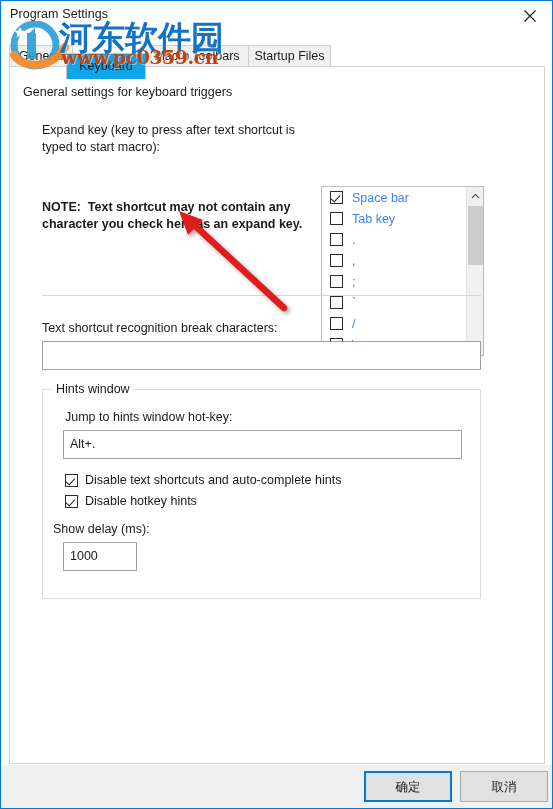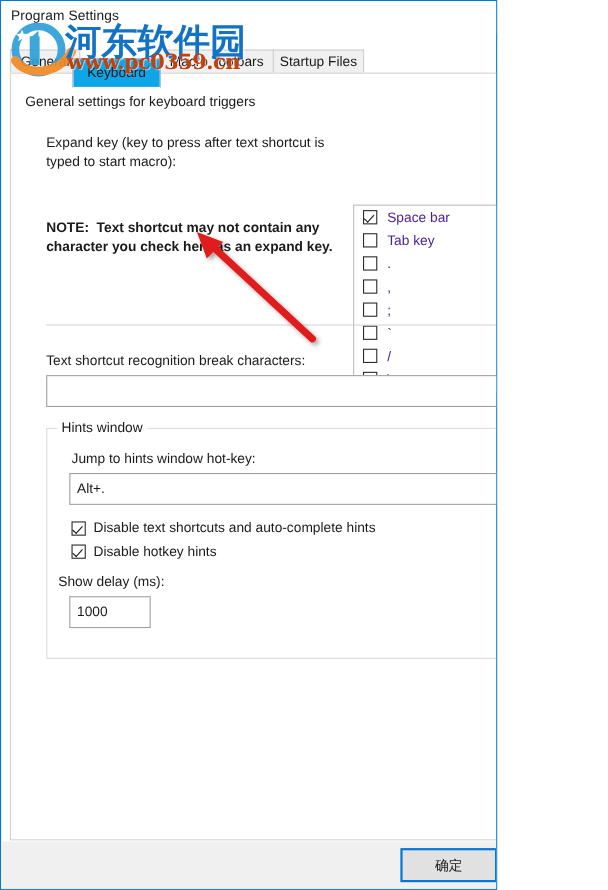--- a/index.html
+++ b/index.html
@@ -5,21 +5,21 @@
   * { box-sizing: border-box; }
   html, body {
     margin: 0; padding: 0;
     width: 553px; height: 809px;
     background: #ffffff;
     font-family: "Liberation Sans", sans-serif;
     -webkit-font-smoothing: antialiased;
   }
   #window {
     position: relative;
-    width: 452px; height: 809px;
+    width: 553px; height: 809px;
     background: #ffffff;
     border: 1px solid #0078d7;
     overflow: hidden;
   }
   
   #titlebar {
     position: absolute; left: 0; top: 0; width: 551px; height: 30px;
     background: #ffffff;
   }
   #title-text {
@@ -79,21 +79,21 @@
     border: 1px solid #2b2b2b; background: #ffffff;
     position: relative;
   }
   .cbx.checked::after {
     content: ""; position: absolute;
     left: 2px; top: 1px; width: 4px; height: 8px;
     border: solid #1a1a1a; border-width: 0 1.4px 1.4px 0;
     transform: rotate(42deg);
   }
   .kl-label {
-    margin-left: 9px; font-size: 12.5px; color: #4c1d95;
+    margin-left: 9px; font-size: 12.5px; color: #3b82f6;
     line-height: 14px; white-space: nowrap;
   }
   
   #kl-scroll {
     position: absolute; right: 0; top: 0; width: 17px; height: 168px;
     background: #f0f0f0; border-left: 1px solid #e2e2e2;
   }
   .kl-arrow {
     position: absolute; left: 0; width: 17px; height: 17px;
     display: flex; align-items: center; justify-content: center;

